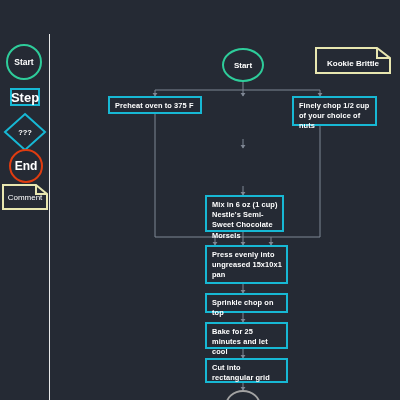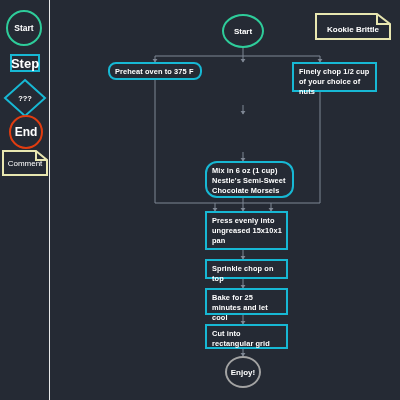--- a/index.html
+++ b/index.html
@@ -13,20 +13,21 @@
     height: 400px;
     overflow: hidden;
     font-family: "Liberation Sans", sans-serif;
     position: relative;
     color: #ffffff;
   }
   #app {
     position: absolute;
     inset: 0;
     background: #252a34;
+    margin-top: 34px;
   }
 
   
   .palette {
     position: absolute;
     left: 0; top: 0;
     width: 49px; height: 400px;
     background: #252a34;
   }
   .palette-divider {
@@ -221,31 +222,31 @@
     </div>
 
     <div class="sticky" style="left:265px; top:13px; width:76px; height:27px;">
       <svg width="76" height="27" viewBox="0 0 76 27">
         <path d="M1,1 L62,1 L75,11 L75,26 L1,26 Z" fill="none" stroke="#e8e6b0" stroke-width="2" stroke-linejoin="miter"></path>
         <path d="M62,1 L62,11 L75,11" fill="none" stroke="#e8e6b0" stroke-width="2"></path>
       </svg>
       <div class="sticky-label">Kookie Brittle</div>
     </div>
 
-    <div class="node node-proc" style="left:58px; top:62px; width:94px; height:18px;border-radius:8px;">
+    <div class="node node-proc" style="left:58px; top:62px; width:94px; height:18px;">
       <span>Preheat oven to 375 F</span>
     </div>
 
 
     <div class="node node-proc" style="left:242px; top:62px; width:85px; height:30px;">
       <span>Finely chop 1/2 cup of your choice of nuts</span>
     </div>
 
 
-    <div class="node node-proc" style="left:155px; top:161px; width:89px; height:37px;border-radius:12px;">
+    <div class="node node-proc" style="left:155px; top:161px; width:79px; height:37px;">
       <span>Mix in 6 oz (1 cup) Nestle's Semi-Sweet Chocolate Morsels</span>
     </div>
 
     <div class="node node-proc" style="left:155px; top:211px; width:83px; height:39px;">
       <span>Press evenly into ungreased 15x10x1 pan</span>
     </div>
 
     <div class="node node-proc" style="left:155px; top:259px; width:83px; height:20px;">
       <span>Sprinkle chop on top</span>
     </div>

